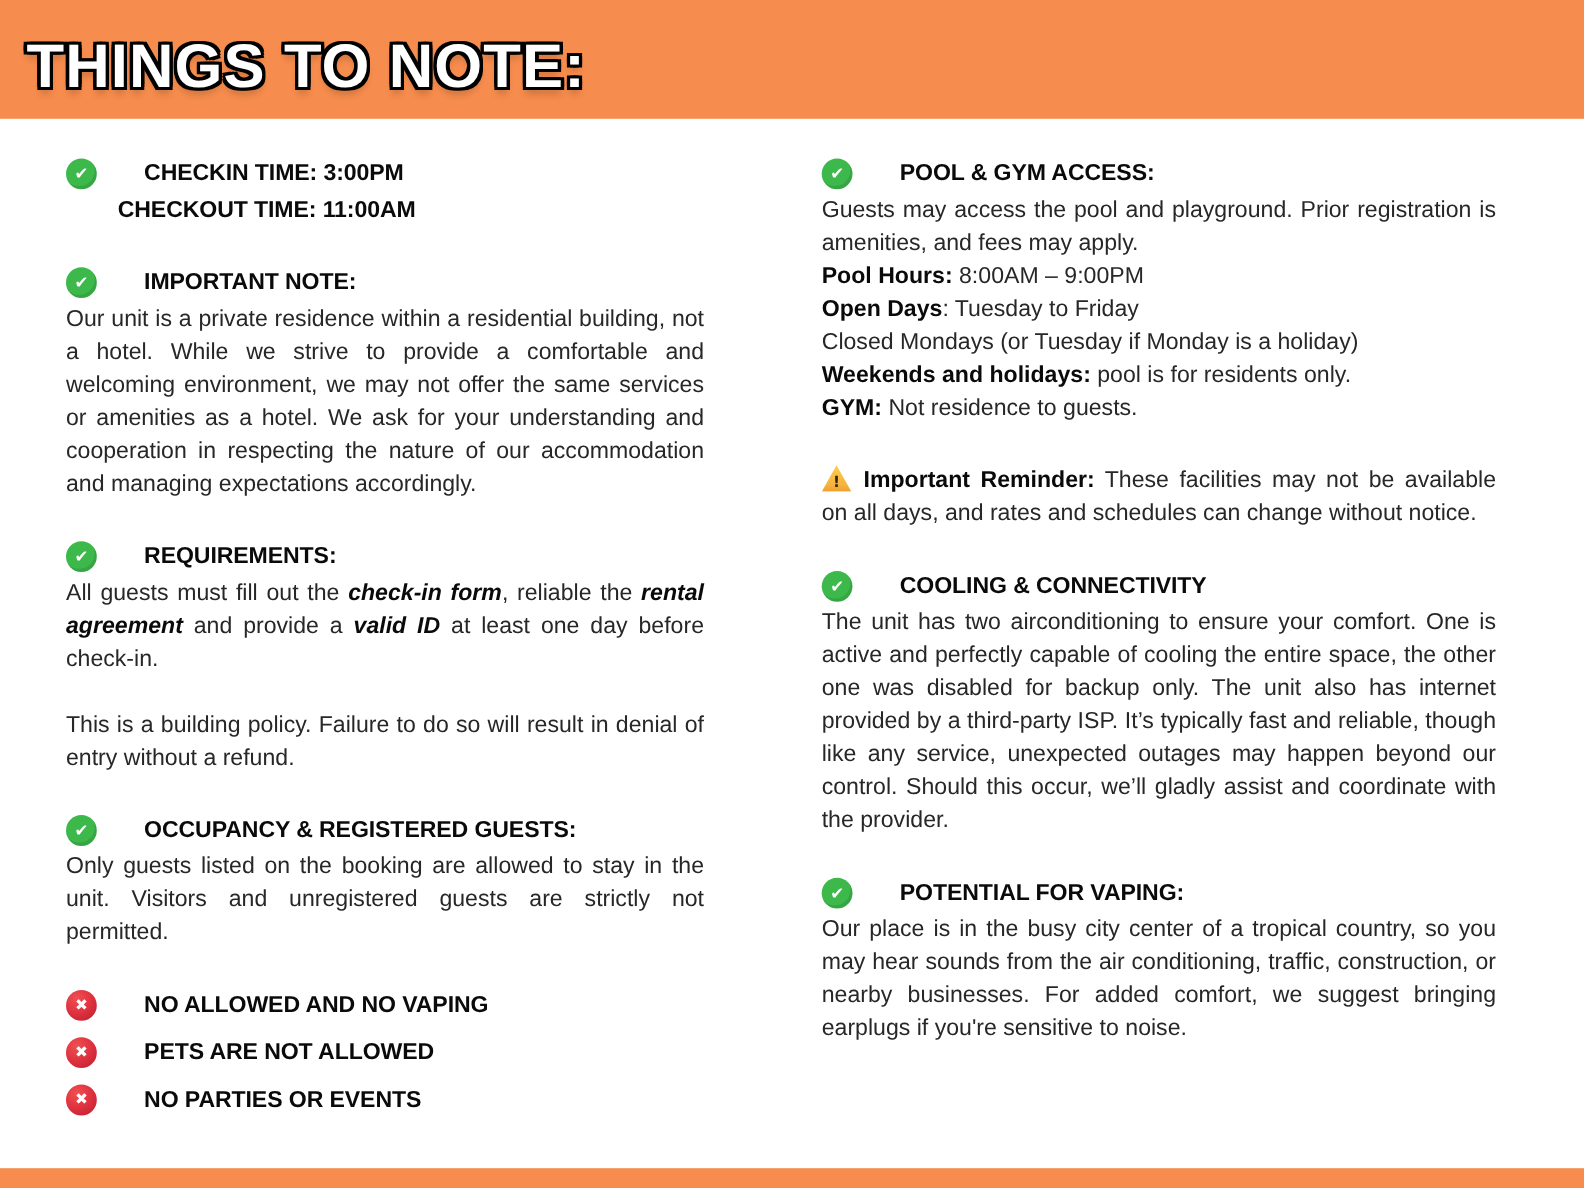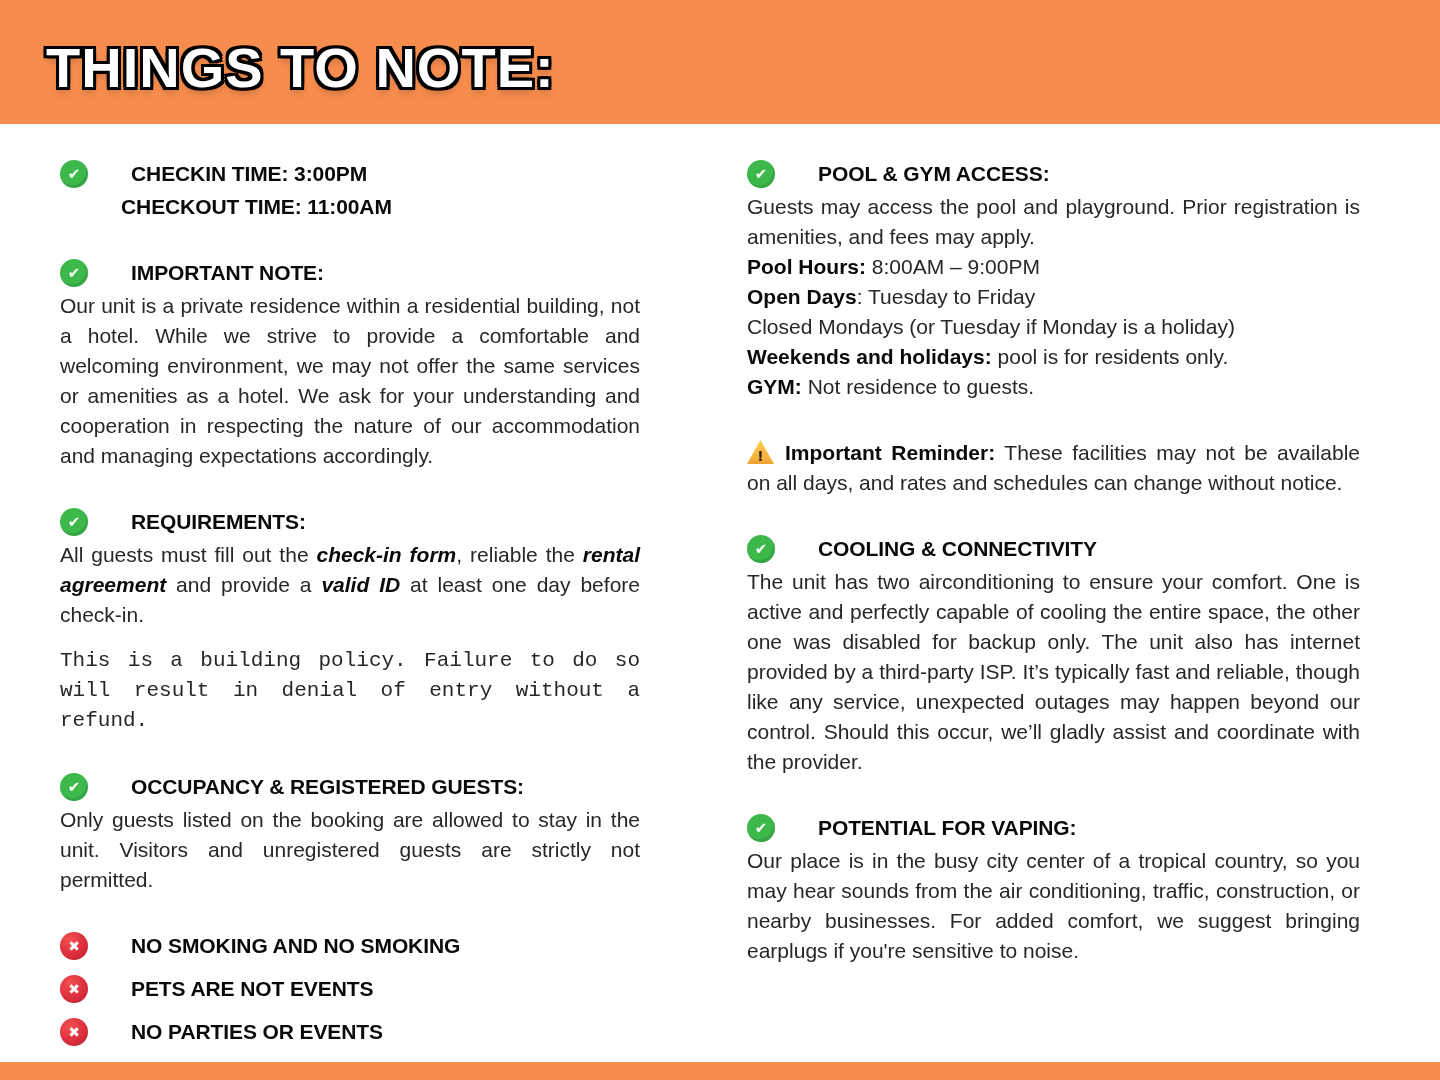--- a/index.html
+++ b/index.html
@@ -4,45 +4,45 @@
 <style>
   :root{
     --orange:#F68C4D; --green:#3DB94C; --red:#DC2F3E; --warning-yellow:#F6B23C;
     --text:#272727; --heading:#0A0A0A;
   }
   *{box-sizing:border-box;}
   html,body{margin:0;padding:0;}
   body{font-family:"Liberation Sans",sans-serif;background:#fff;}
   .page{position:relative;width:1440px;height:1080px;background:#fff;overflow:hidden;}
 
-  .banner{height:124px;background:var(--orange);display:flex;align-items:center;padding:0 46px;}
+  .banner{height:108px;background:var(--orange);display:flex;align-items:center;padding:0 24px;}
   .title{
     margin:10px 0 0;font-size:56px;font-weight:bold;color:#fff;letter-spacing:1px;
     text-shadow:
       -3px -3px 0 #000, 0 -3px 0 #000, 3px -3px 0 #000,
       -3px 0 0 #000, 3px 0 0 #000,
       -3px 3px 0 #000, 0 3px 0 #000, 3px 3px 0 #000,
       -2px -2px 0 #000, 2px -2px 0 #000, -2px 2px 0 #000, 2px 2px 0 #000,
       0 6px 7px rgba(0,0,0,0.18);
   }
 
   .content{display:flex;gap:107px;padding:35px 0 0 60px;}
   .col{flex:none;}
   .col-left{width:580px;}
   .col-right{width:613px;}
 
   .section{margin-bottom:36px;}
   .section.mini{margin-bottom:13px;}
 
   .sec-head{display:flex;align-items:center;gap:11px;min-height:30px;margin-bottom:3px;}
   .sec-title{font-weight:bold;font-size:21px;line-height:28px;color:var(--heading);letter-spacing:-0.1px;margin-left:32px;}
-  .sec-title2{font-weight:bold;font-size:21px;line-height:30px;color:var(--heading);margin-left:61px;letter-spacing:-0.1px;}
+  .sec-title2{font-weight:bold;font-size:21px;line-height:30px;color:var(--heading);margin-left:47px;letter-spacing:-0.1px;}
 
   .para{margin:0;font-size:21px;line-height:30px;color:var(--text);text-align:justify;}
-  .para.gap{margin-top:16px;font-family:Liberation Mono, monospace;}
+  .para.gap{margin-top:30px;}
   .para .b{font-weight:bold;color:var(--heading);}
   .para .i{font-style:italic;}
 
   .icon{flex:none;display:inline-flex;align-items:center;justify-content:center;
         font-family:"DejaVu Sans",sans-serif;user-select:none;}
   .icon.check{width:28px;height:28px;border-radius:50%;background:var(--green);
         color:#fff;font-size:15px;font-weight:bold;
         box-shadow:inset -2px -3px 0 rgba(0,0,0,0.10);}
   .icon.cross{width:28px;height:28px;border-radius:50%;
         background:radial-gradient(circle at 35% 28%, #F05050 0%, var(--red) 55%, #B81E2B 100%);
@@ -91,27 +91,27 @@
         <div class="section">
           <div class="sec-head">
             <span class="icon check">✔</span>
             <span class="sec-title">OCCUPANCY &amp; REGISTERED GUESTS:</span>
           </div>
           <p class="para"><span>Only guests listed on the booking are allowed to stay in the unit. Visitors and unregistered guests are strictly not permitted.</span></p>
         </div>
         <div class="section mini">
           <div class="sec-head">
             <span class="icon cross">✖</span>
-            <span class="sec-title">NO SMOKING AND NO SMOKING</span>
+            <span class="sec-title">NO ALLOWED AND NO VAPING</span>
           </div>
         </div>
         <div class="section mini">
           <div class="sec-head">
             <span class="icon cross">✖</span>
-            <span class="sec-title">PETS ARE NOT EVENTS</span>
+            <span class="sec-title">PETS ARE NOT ALLOWED</span>
           </div>
         </div>
         <div class="section mini">
           <div class="sec-head">
             <span class="icon cross">✖</span>
             <span class="sec-title">NO PARTIES OR EVENTS</span>
           </div>
         </div>
       </section>
     <section class="col col-right">

